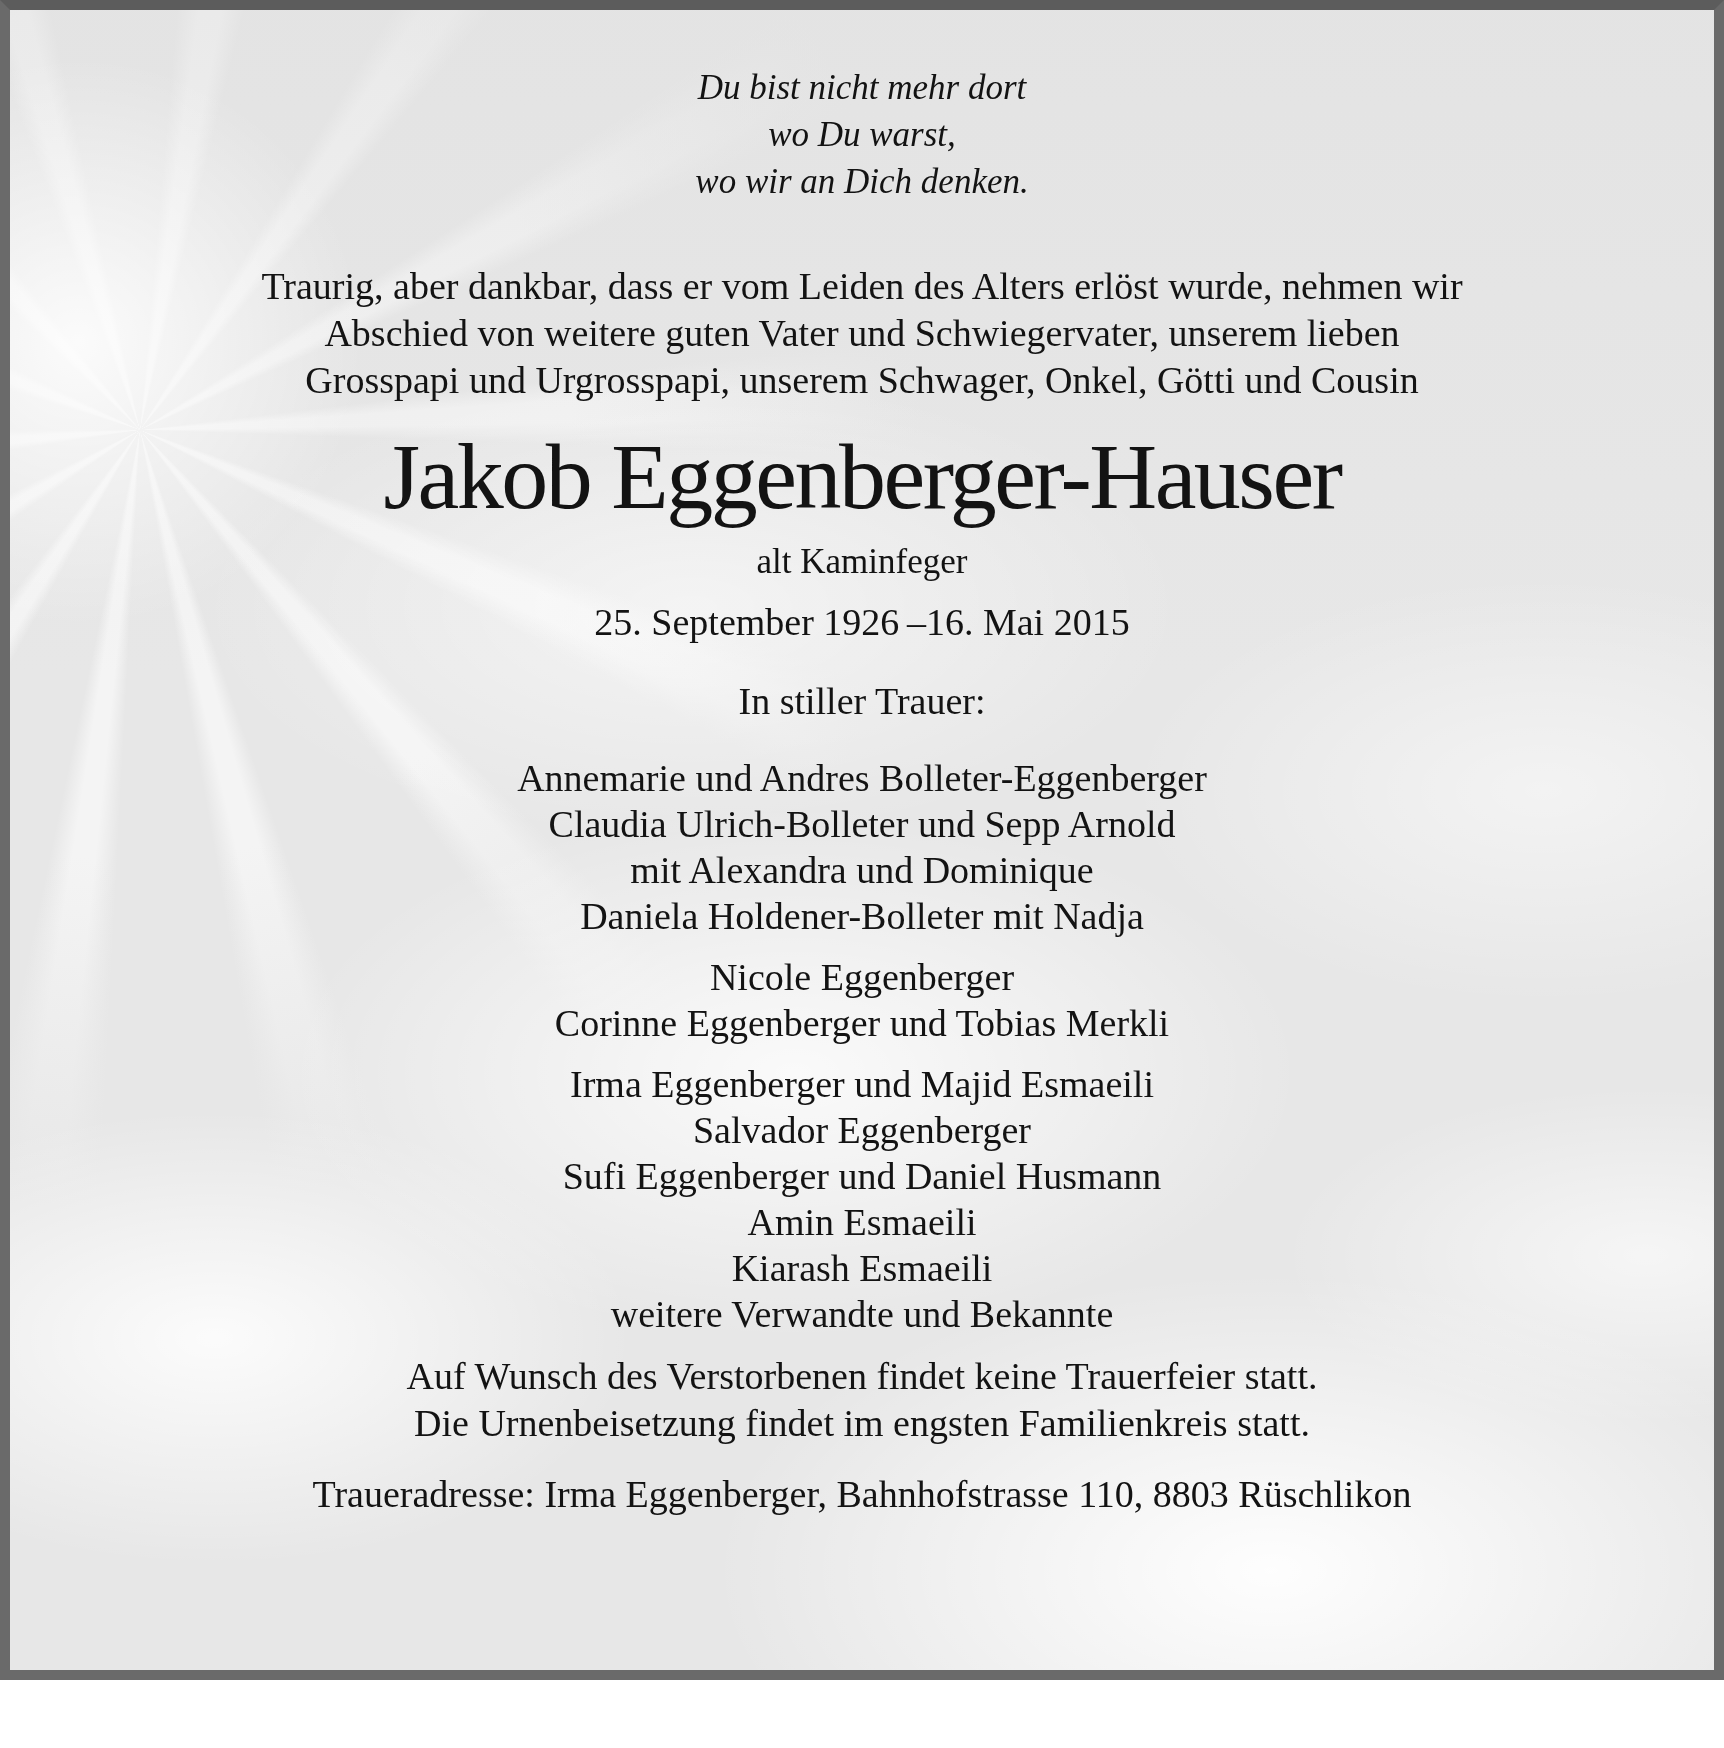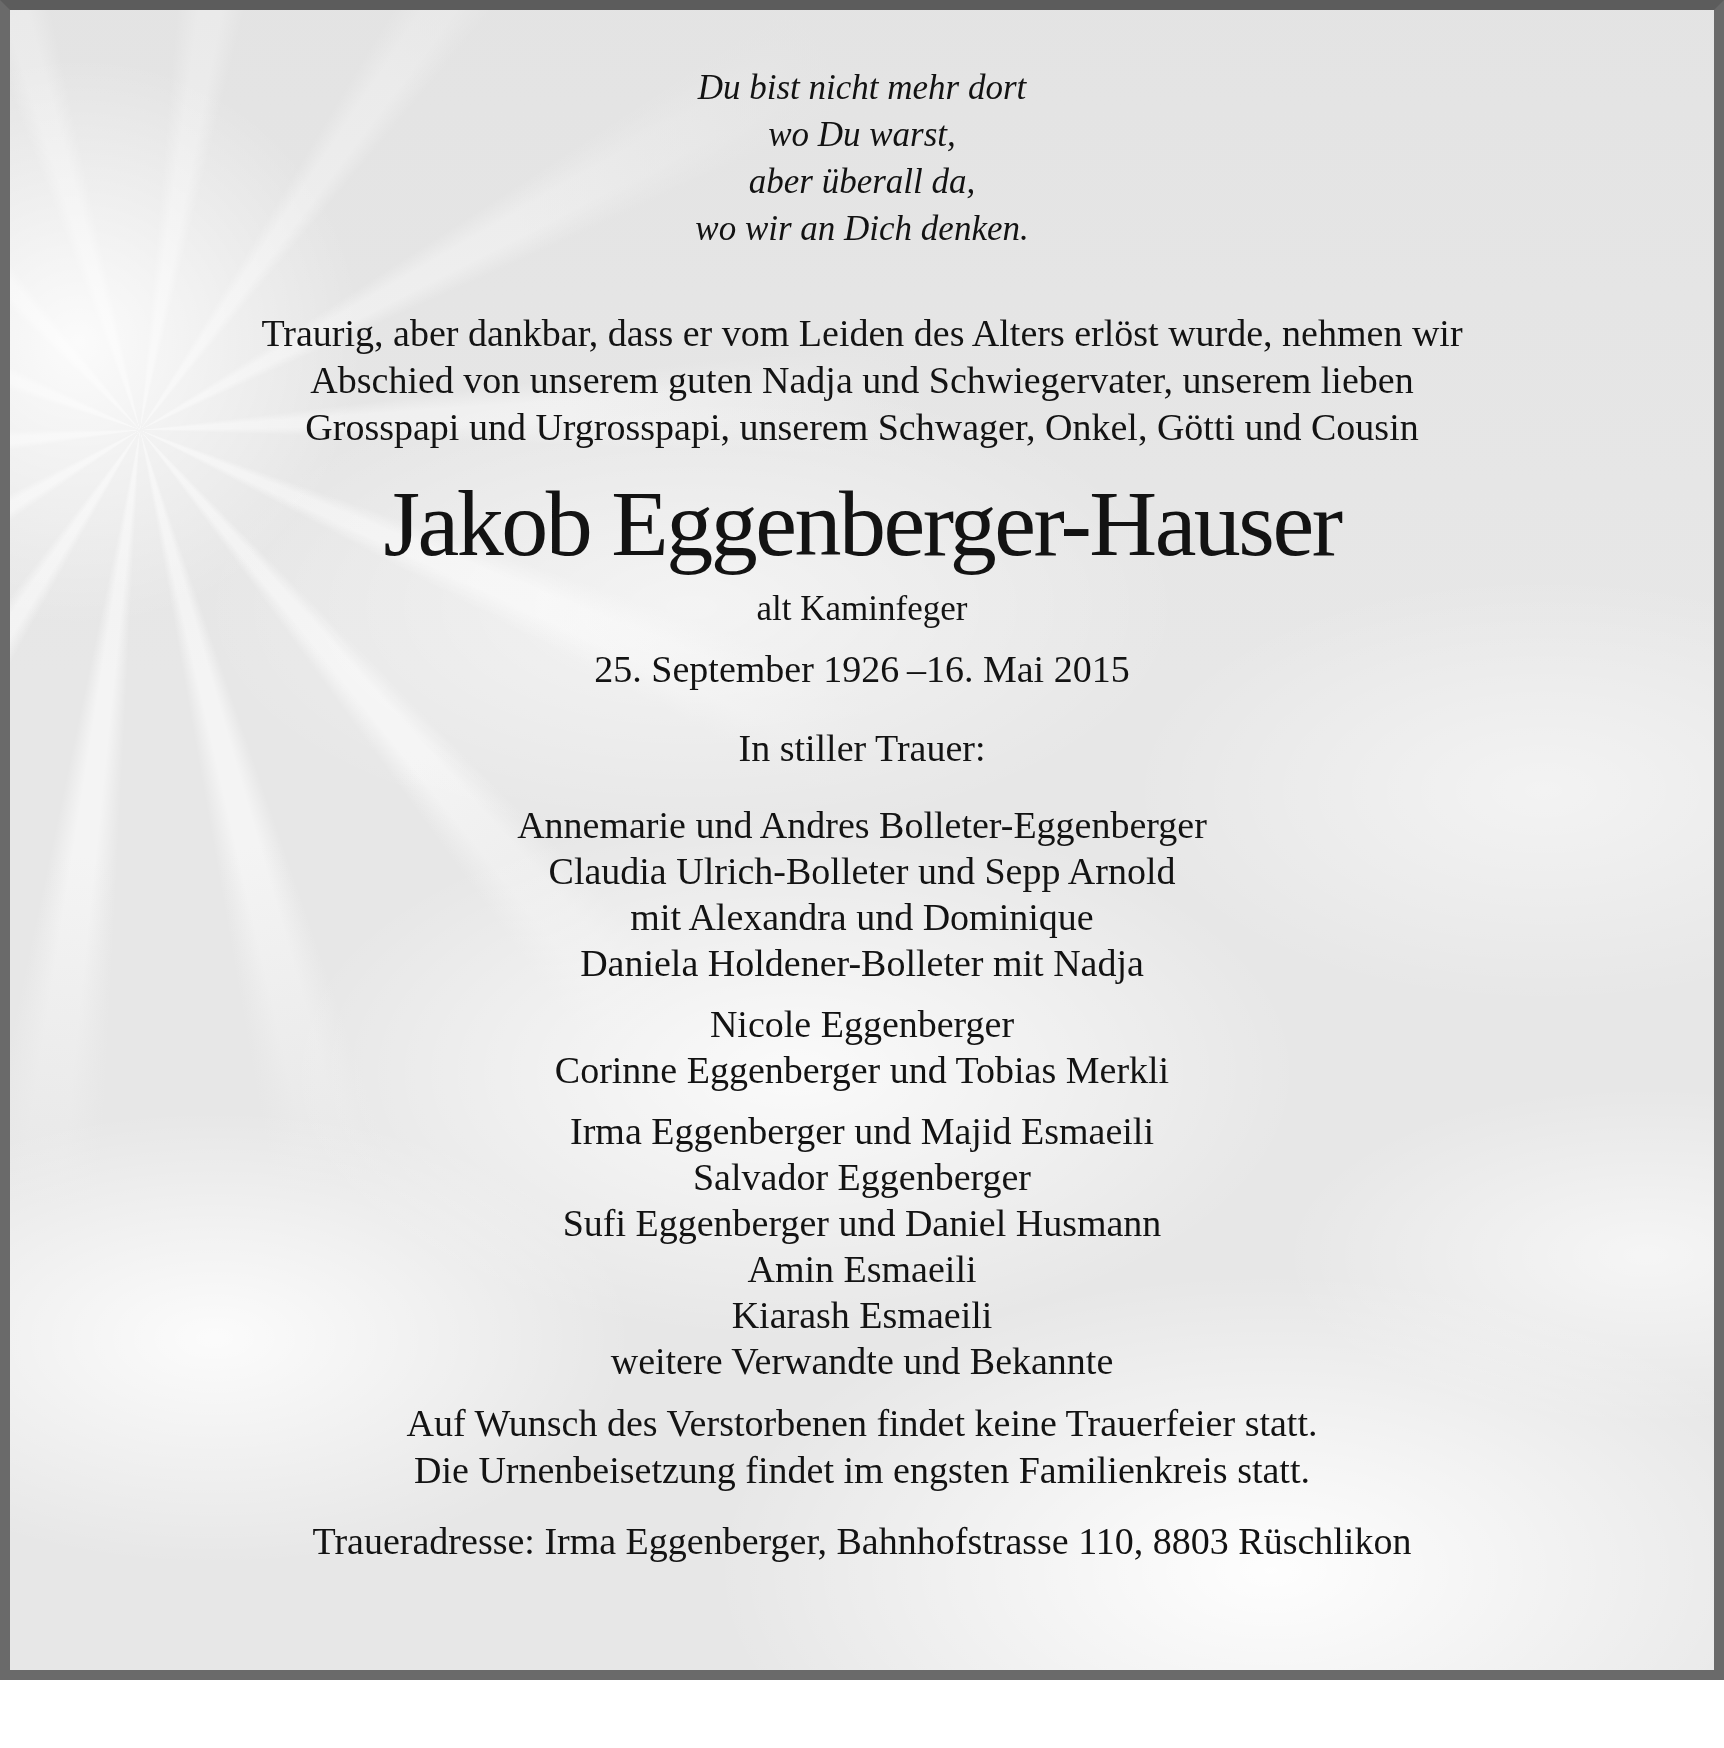--- a/index.html
+++ b/index.html
@@ -135,27 +135,26 @@
 <div class="page">
 
   <div class="bg-rays"></div>
   <div class="bg-clouds"></div>
 
   <div class="content">
 
     <div class="poem">
       <div>Du bist nicht mehr dort</div>
       <div>wo Du warst,</div>
-      <div>aber überall da,</div>
       <div>wo wir an Dich denken.</div>
     </div>
 
     <div class="intro">
       <div>Traurig, aber dankbar, dass er vom Leiden des Alters erlöst wurde, nehmen wir</div>
-      <div>Abschied von unserem guten Nadja und Schwiegervater, unserem lieben</div>
+      <div>Abschied von weitere guten Vater und Schwiegervater, unserem lieben</div>
       <div>Grosspapi und Urgrosspapi, unserem Schwager, Onkel, Götti und Cousin</div>
     </div>
 
     <div class="deceased-name">Jakob Eggenberger-Hauser</div>
 
     <div class="profession">alt Kaminfeger</div>
 
     <div class="dates">25. September 1926 –16. Mai 2015</div>
 
 

